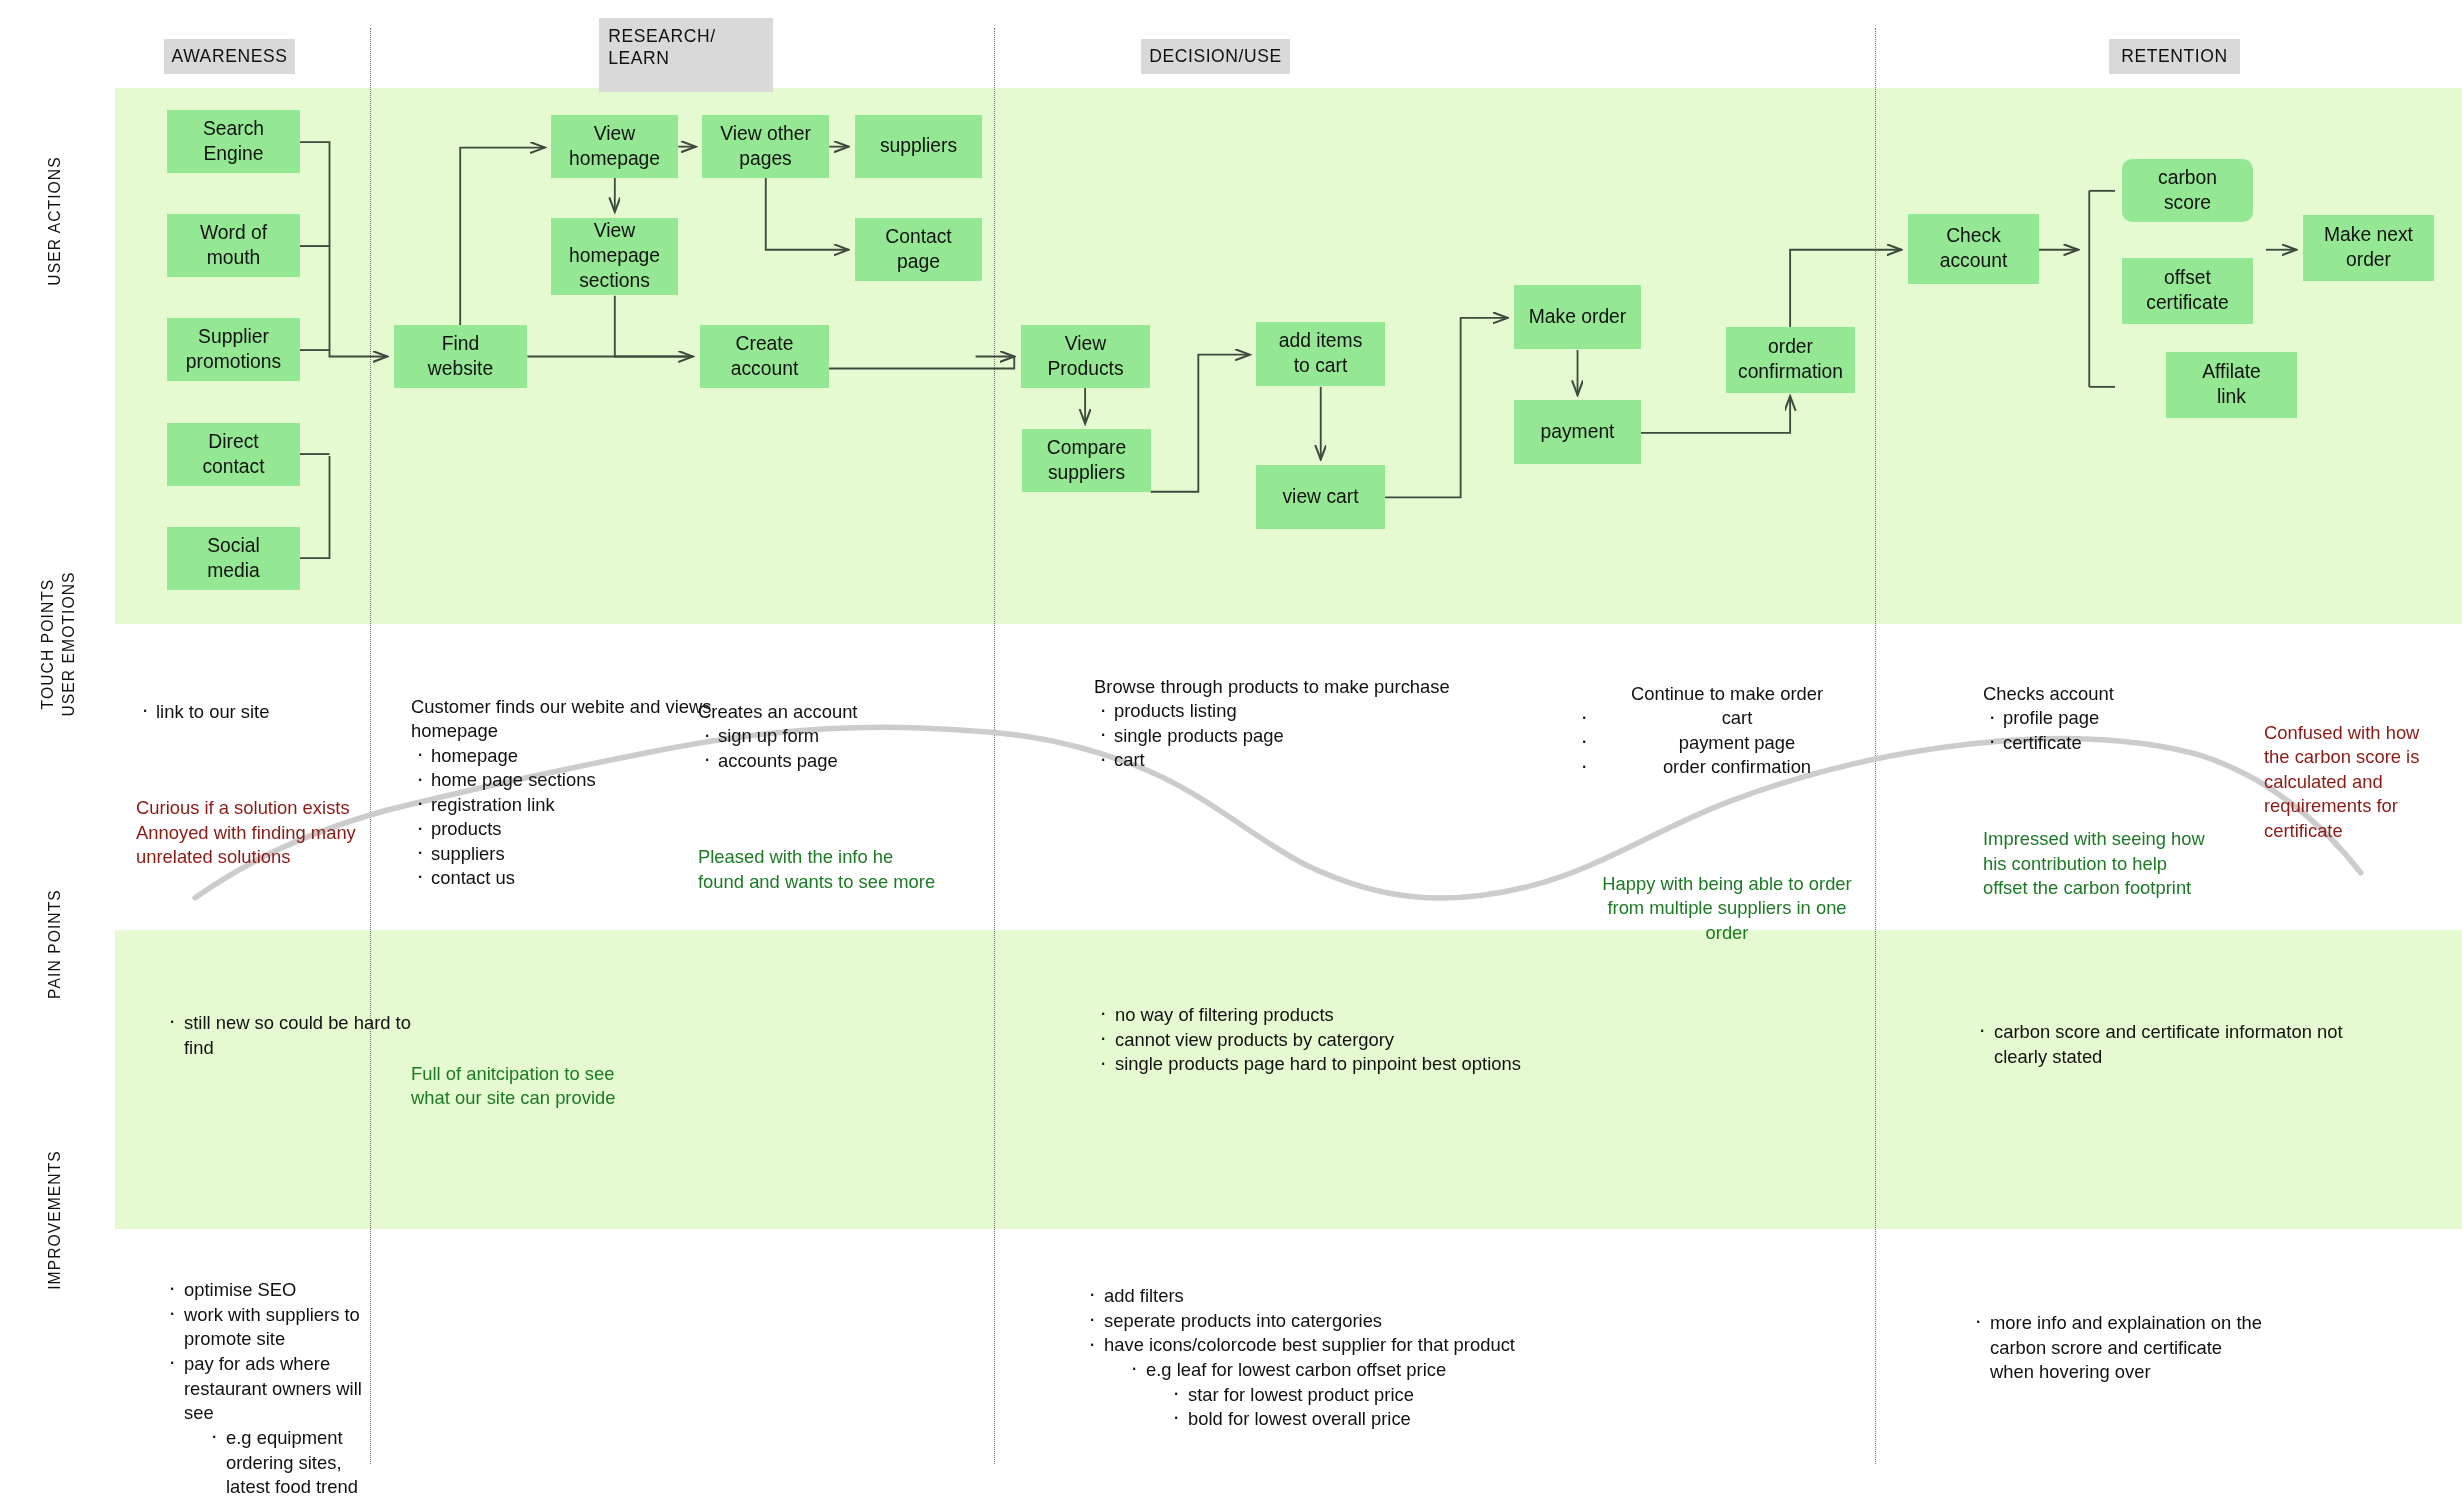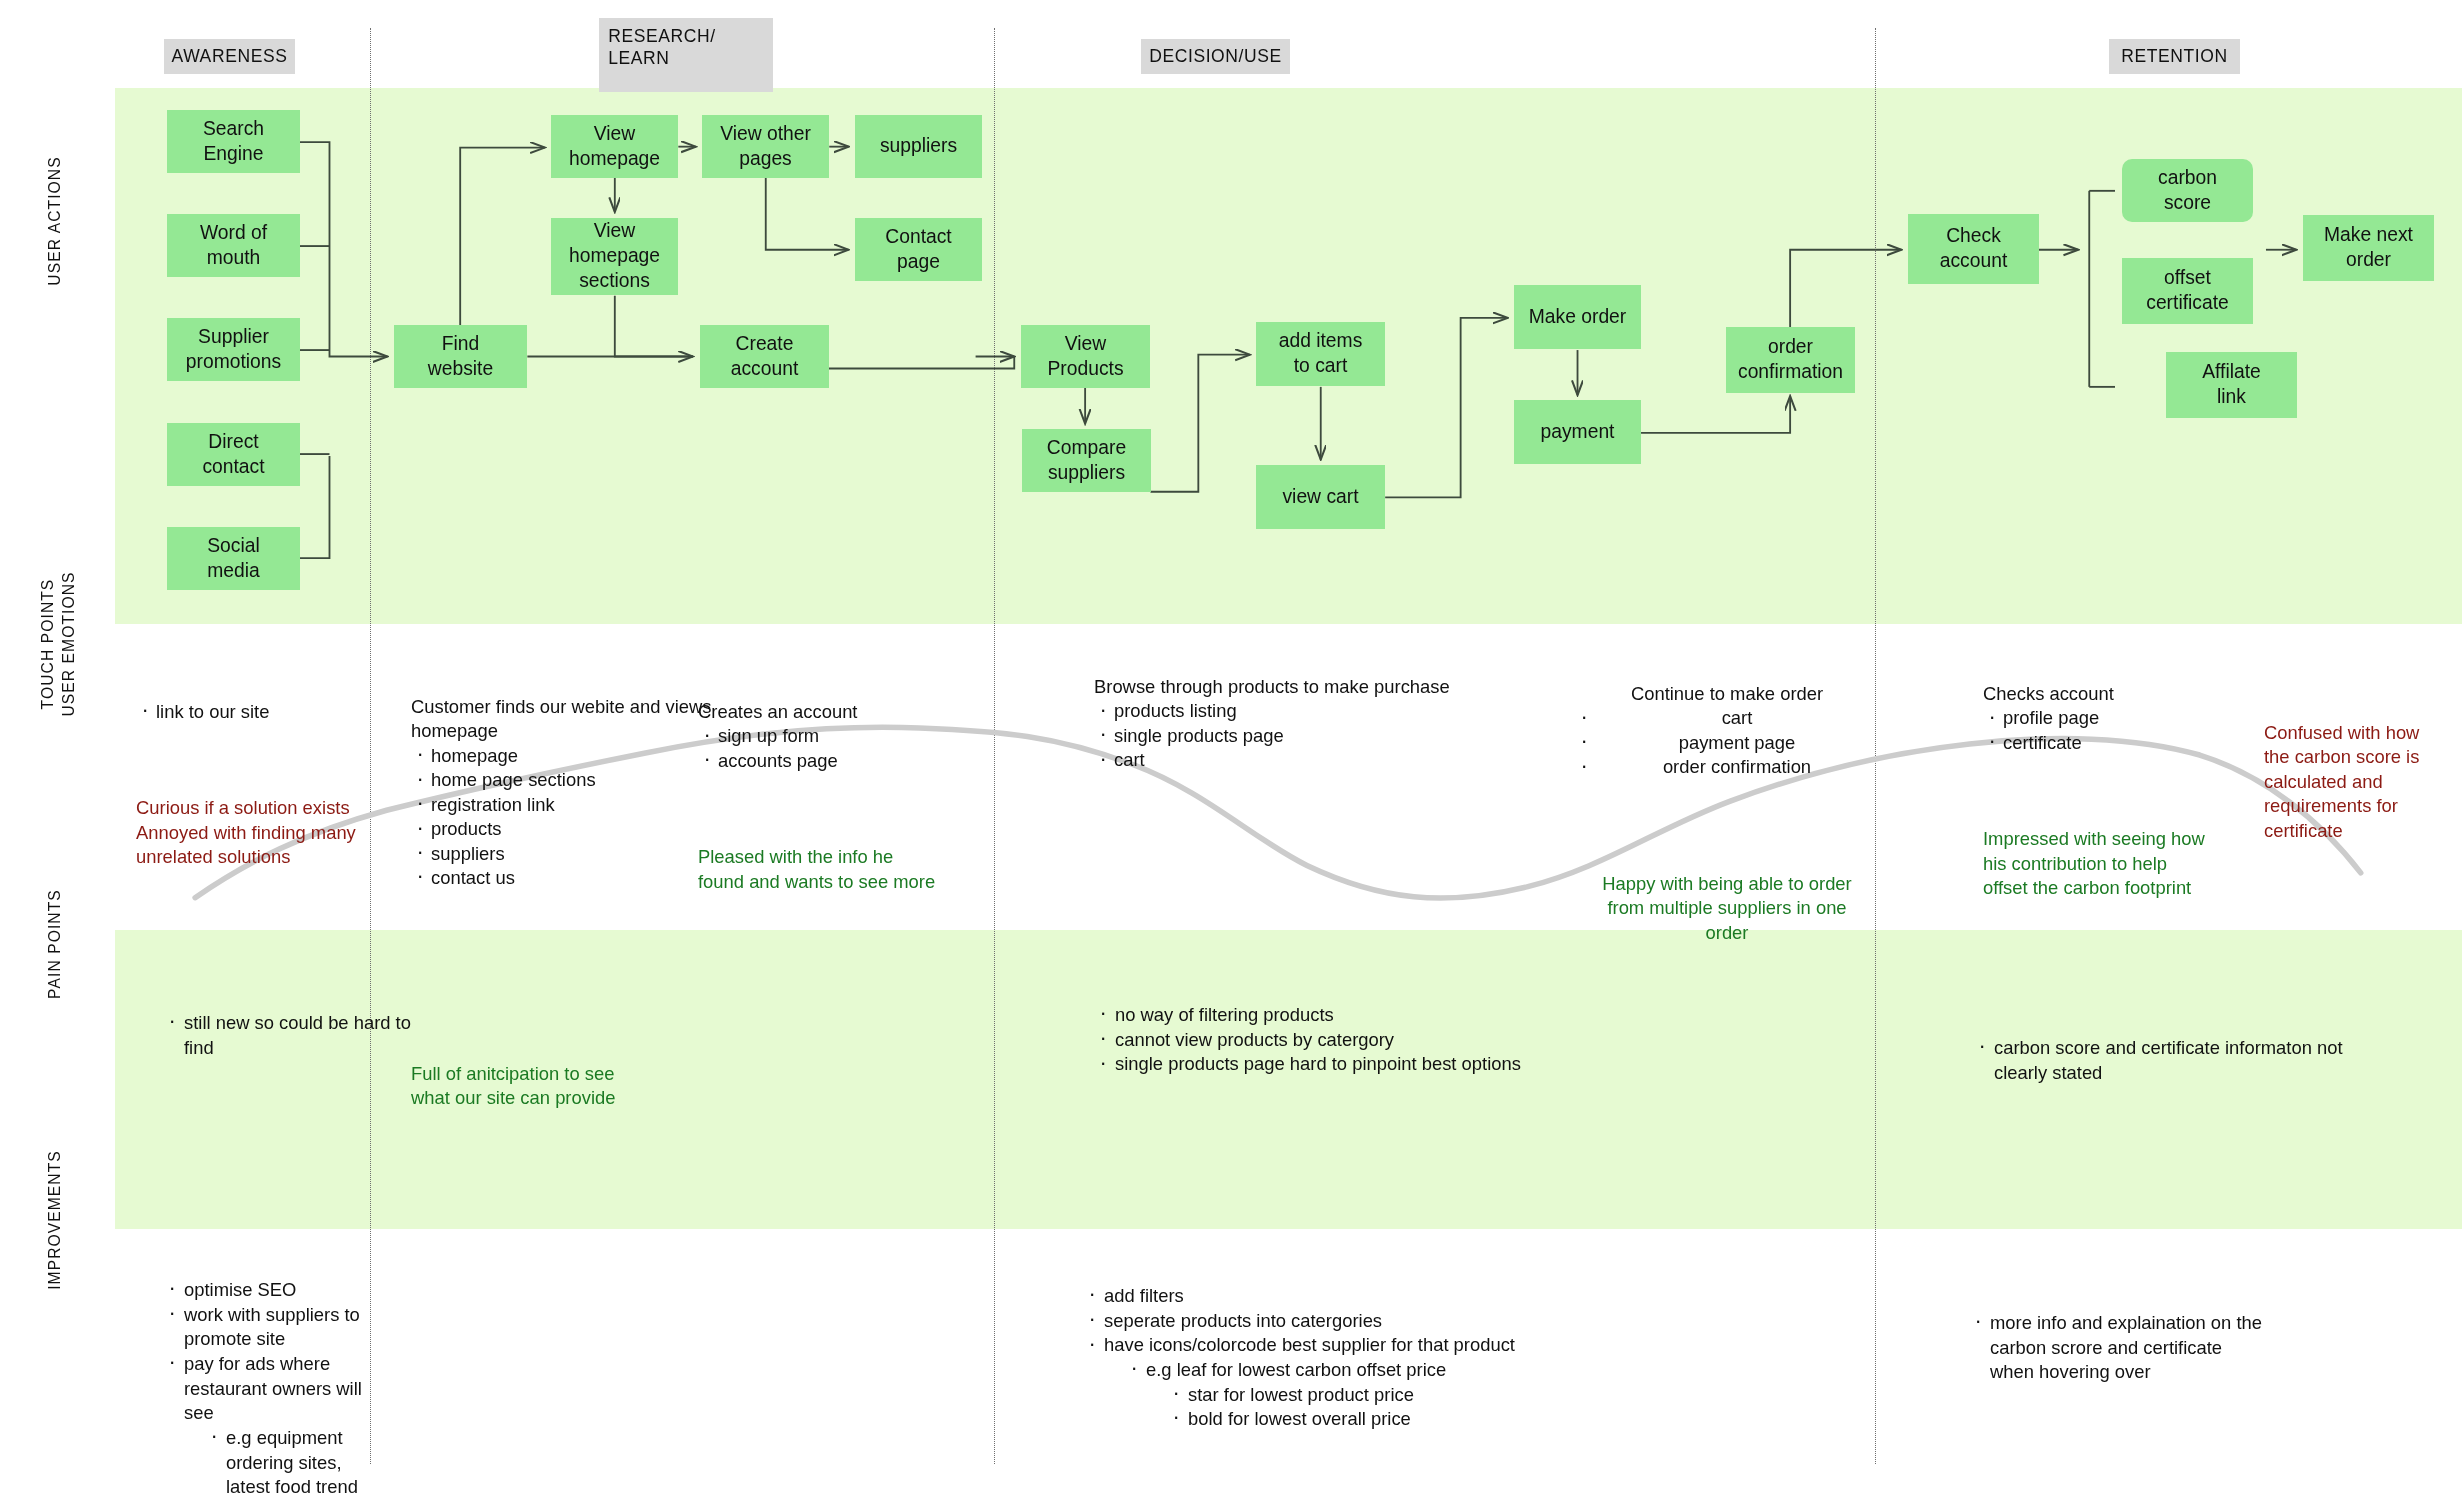--- a/index.html
+++ b/index.html
@@ -297,21 +297,21 @@
           <li>still new so could be hard to find</li>
         </ul>
       </div>
       <div class="bullets" style="left: 1095px; top: 1003px; width: 589px;">
         <ul>
           <li>no way of filtering products</li>
           <li>cannot view products by catergory</li>
           <li>single products page hard to pinpoint best options</li>
         </ul>
       </div>
-      <div class="bullets" style="left: 1974px; top: 1020px; width: 387px; margin-top: 16px;">
+      <div class="bullets" style="left: 1974px; top: 1020px; width: 387px;">
         <ul>
           <li>carbon score and certificate informaton not clearly stated</li>
         </ul>
       </div>
     </div>
 
   <div id="improvements">
       <div class="bullets" style="left: 164px; top: 1278px; width: 207px;">
         <ul>
           <li>optimise SEO</li>

